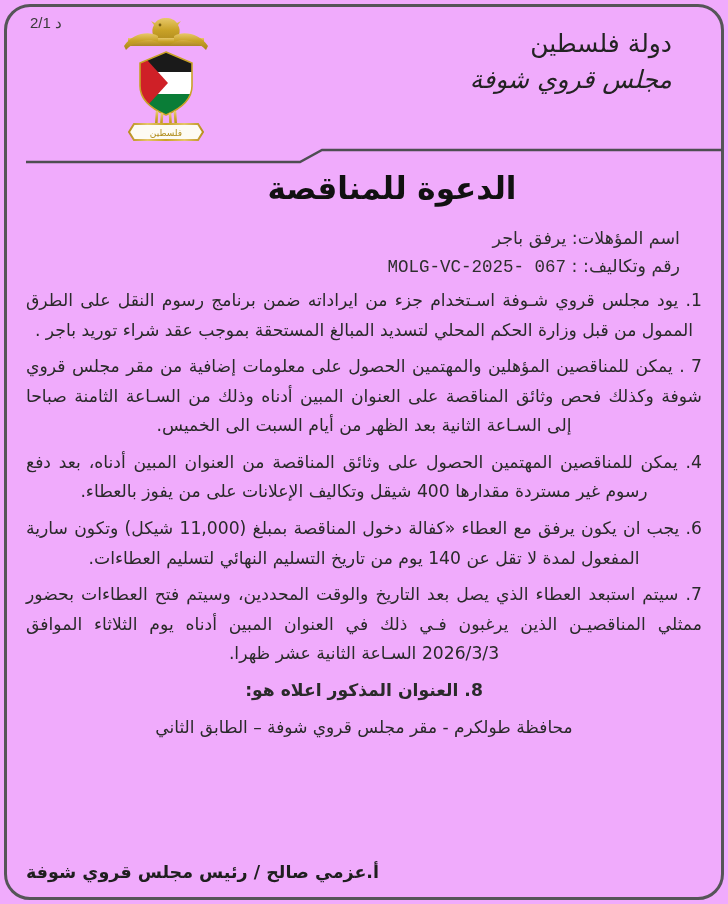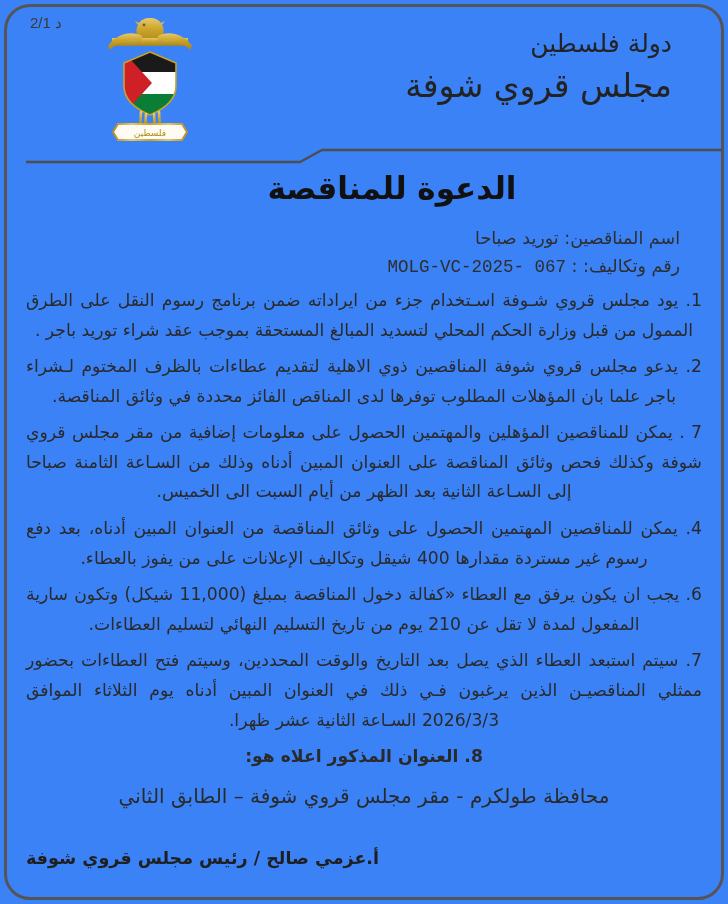--- a/index.html
+++ b/index.html
@@ -14,21 +14,21 @@
     font-family: "DejaVu Sans", "Liberation Sans", sans-serif;
     color: #2b2b2b;
     overflow: hidden;
   }
 
   .page {
     position: relative;
     width: 728px;
     height: 904px;
     box-sizing: border-box;
-    background: #3b82f6;
+    background: #f0abfc;
   }
 
   
   .frame {
     position: absolute;
     left: 4px;
     top: 4px;
     width: 720px;
     height: 896px;
     box-sizing: border-box;
@@ -53,45 +53,46 @@
     top: 14px;
     direction: rtl;
     font-size: 15px;
     color: #3a3a3a;
     letter-spacing: 0.5px;
     font-family: "Liberation Sans", sans-serif;
   }
 
   .emblem {
     position: absolute;
-    left: 88px;
+    left: 104px;
     top: 12px;
     width: 124px;
     height: 132px;
   }
 
   .org-block {
     position: absolute;
     right: 56px;
     top: 26px;
     text-align: right;
     direction: rtl;
     margin-left: 16px;
   }
   .org-line1 {
     font-size: 25px;
     color: #232323;
     line-height: 1.45;
     letter-spacing: 0.5px;
   }
   .org-line2 {
-    font-size: 33px;
+    font-size: 25px;
     color: #232323;
     line-height: 1.45;
     letter-spacing: 0.5px;
+    font-style: italic;
   }
 
   
   .divider-wrap {
     position: absolute;
     left: 0;
     top: 140px;
     width: 728px;
     height: 26px;
   }
@@ -151,32 +152,32 @@
     color: #2a2a2a;
     margin: 0 0 7px 0;
     text-align: justify;
     text-justify: inter-word;
   }
   .clause:last-child { margin-bottom: 0; }
 
   .addr-block {
     direction: rtl;
     text-align: center;
-    font-size: 20px;
+    font-size: 17px;
     line-height: 1.72;
     color: #2a2a2a;
     margin-top: 2px;
   }
   .addr-line { white-space: nowrap; }
 
   
   .signature {
     position: absolute;
     left: 26px;
-    bottom: 36px;
+    bottom: 22px;
     direction: rtl;
     font-size: 17.5px;
     font-weight: bold;
     color: #1f1f1f;
     white-space: nowrap;
   }
 </style>
 </head>
 <body>
 
@@ -261,35 +262,34 @@
   <div class="divider-wrap">
     <svg width="728" height="26" viewBox="0 0 728 26" aria-hidden="true">
       <path d="M26 22 L300 22 L322 10 L722 10" fill="none" stroke="#4e4e52" stroke-width="2.4"></path>
     </svg>
   </div>
 
   <div class="doc-title">الدعوة للمناقصة</div>
 
   <div class="meta">
     <div class="meta-line">
-      <span>اسم المناقصين:</span>
-      <span>توريد صباحا</span>
+      <span>اسم المؤهلات:</span>
+      <span>يرفق باجر</span>
     </div>
     <div class="meta-line">
       <span>رقم وتكاليف: :</span>
       <span class="ltr">MOLG-VC-2025- 067</span>
     </div>
   </div>
 
   <div class="clauses">
     <p class="clause">1. يود مجلس قروي شـوفة اسـتخدام جزء من ايراداته ضمن برنامج رسوم النقل على الطرق الممول من قبل وزارة الحكم المحلي لتسديد المبالغ المستحقة بموجب عقد شراء توريد باجر .</p>
-    <p class="clause">2. يدعو مجلس قروي شوفة المناقصين ذوي الاهلية لتقديم عطاءات بالظرف المختوم لـشراء باجر علما بان المؤهلات المطلوب توفرها لدى المناقص الفائز محددة في وثائق المناقصة.</p>
     <p class="clause">7 . يمكن للمناقصين المؤهلين والمهتمين الحصول على معلومات إضافية من مقر مجلس قروي شوفة وكذلك فحص وثائق المناقصة على العنوان المبين أدناه وذلك من السـاعة الثامنة صباحا إلى السـاعة الثانية بعد الظهر من أيام السبت الى الخميس.</p>
     <p class="clause">4. يمكن للمناقصين المهتمين الحصول على وثائق المناقصة من العنوان المبين أدناه، بعد دفع رسوم غير مستردة مقدارها 400 شيقل وتكاليف الإعلانات على من يفوز بالعطاء.</p>
-    <p class="clause">6. يجب ان يكون يرفق مع العطاء «كفالة دخول المناقصة بمبلغ (11,000 شيكل) وتكون سارية المفعول لمدة لا تقل عن 210 يوم من تاريخ التسليم النهائي لتسليم العطاءات.</p>
+    <p class="clause">6. يجب ان يكون يرفق مع العطاء «كفالة دخول المناقصة بمبلغ (11,000 شيكل) وتكون سارية المفعول لمدة لا تقل عن 140 يوم من تاريخ التسليم النهائي لتسليم العطاءات.</p>
     <p class="clause">7. سيتم استبعد العطاء الذي يصل بعد التاريخ والوقت المحددين، وسيتم فتح العطاءات بحضور ممثلي المناقصيـن الذين يرغبون فـي ذلك في العنوان المبين أدناه يوم الثلاثاء الموافق 2026/3/3 السـاعة الثانية عشر ظهرا.</p>
     <p class="clause" style="text-align:center;font-weight:bold;">8. العنوان المذكور اعلاه هو:</p>
 
     <div class="addr-block">
       <div class="addr-line">محافظة طولكرم  - مقر مجلس قروي شوفة – الطابق الثاني</div>
       <div class="addr-line">
         
         
       </div>
     </div>

